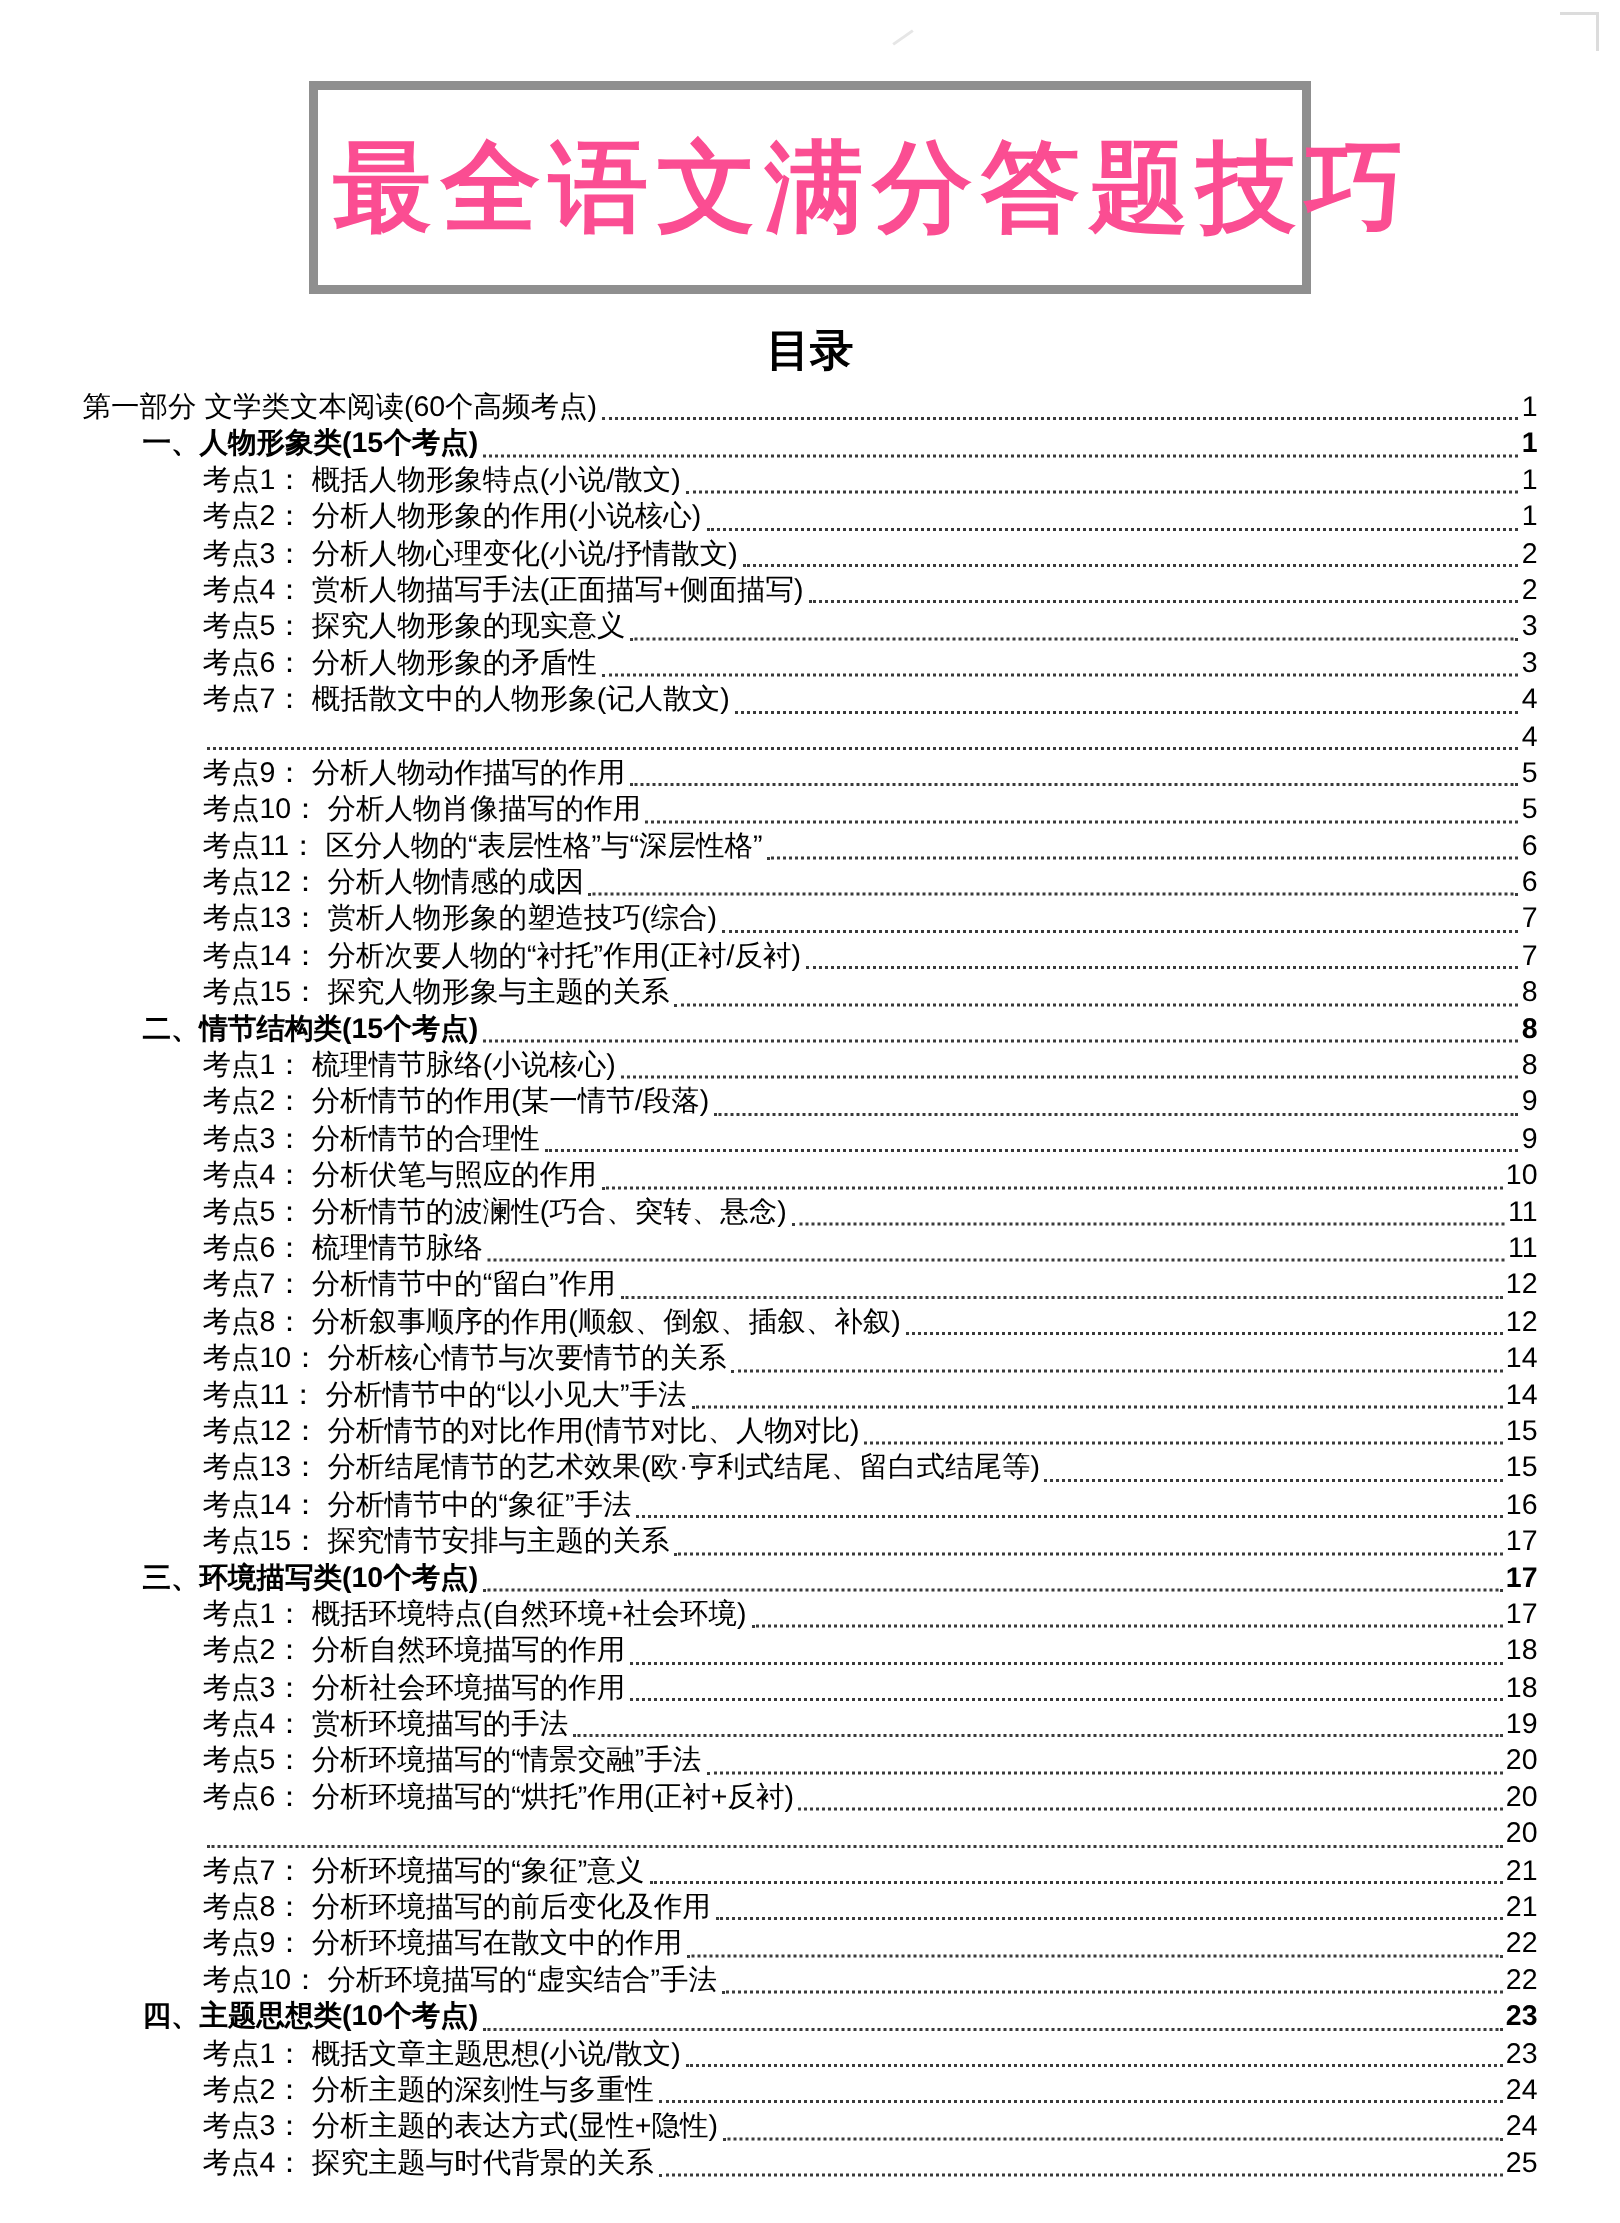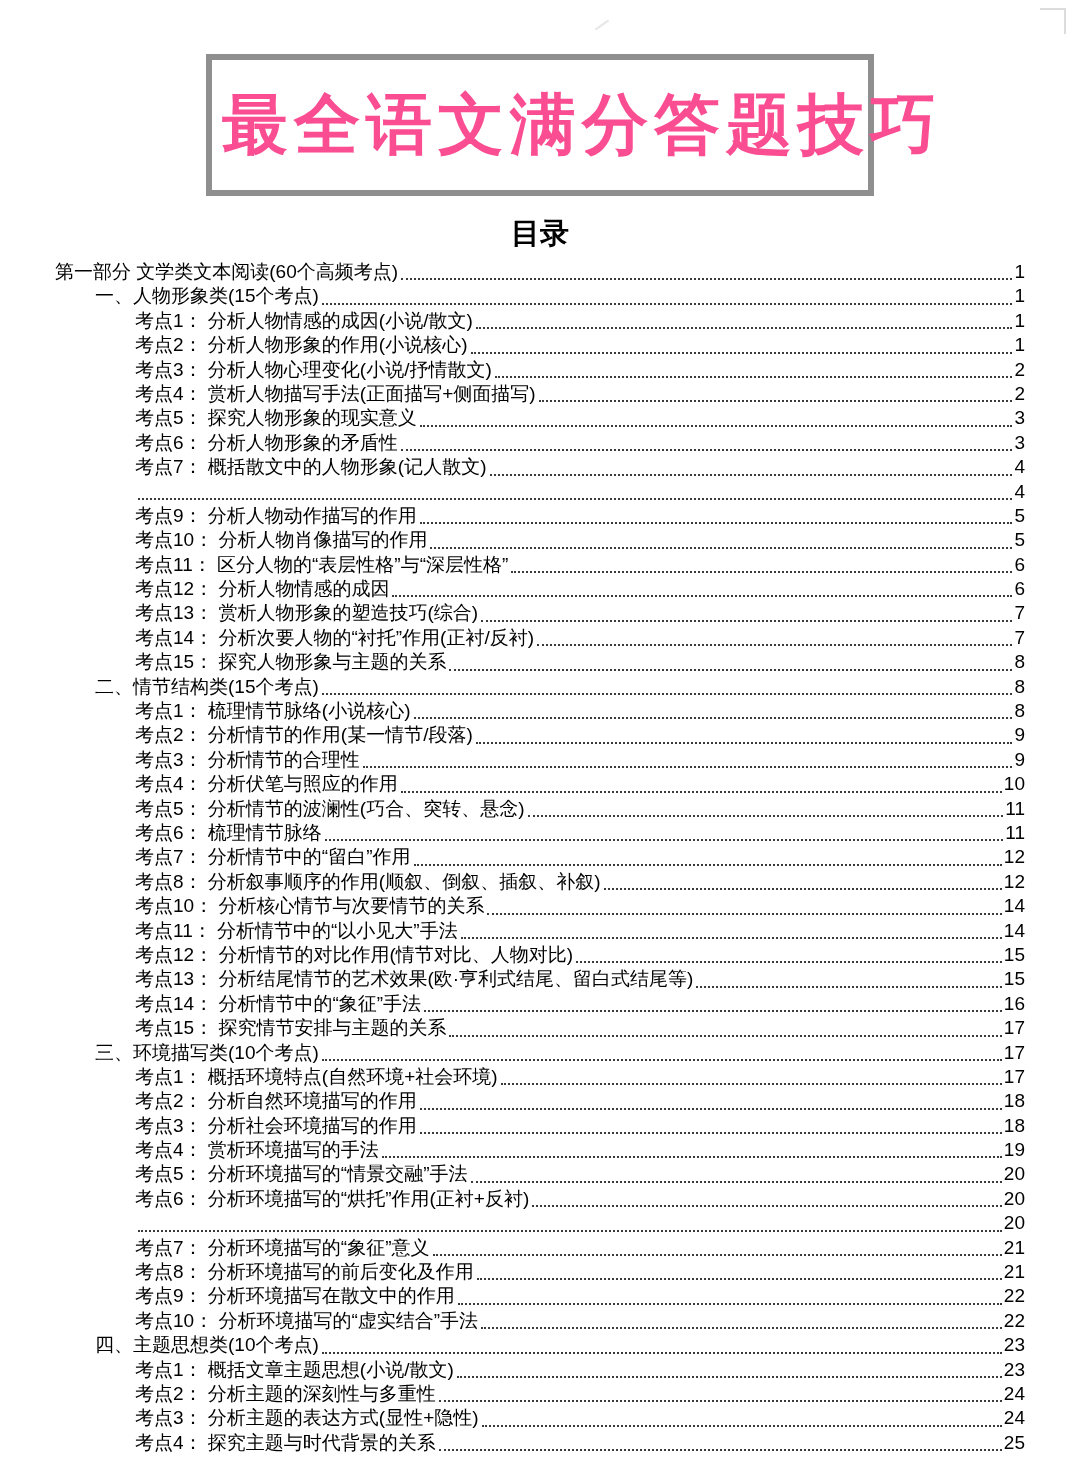--- a/index.html
+++ b/index.html
@@ -58,21 +58,21 @@
   }
   .toc-row {
     display: flex;
     align-items: flex-start;
     height: 24.4px;
     font-size: 19px;
     line-height: 23px;
     overflow: hidden;
   }
   .toc-row.level-0 { padding-left: 0; }
-  .toc-row.level-1 { padding-left: 40px; }
+  .toc-row.level-1 { padding-left: 40px; font-weight: bold; }
   .toc-row.level-2 { padding-left: 80px; }
   .toc-label {
     white-space: nowrap;
     flex-shrink: 1;
     overflow: hidden;
   }
   .toc-leader {
     flex: 1 1 auto;
     min-width: 6px;
     border-bottom: 2px dotted #3a3a3a;
@@ -102,21 +102,21 @@
       <span class="toc-label">第一部分 文学类文本阅读(60个高频考点)</span>
       <span class="toc-leader"></span>
       <span class="toc-page">1</span>
     </div>
     <div class="toc-row level-1">
       <span class="toc-label">一、人物形象类(15个考点)</span>
       <span class="toc-leader"></span>
       <span class="toc-page">1</span>
     </div>
     <div class="toc-row level-2">
-      <span class="toc-label">考点1： 分析人物情感的成因(小说/散文)</span>
+      <span class="toc-label">考点1： 概括人物形象特点(小说/散文)</span>
       <span class="toc-leader"></span>
       <span class="toc-page">1</span>
     </div>
     <div class="toc-row level-2">
       <span class="toc-label">考点2： 分析人物形象的作用(小说核心)</span>
       <span class="toc-leader"></span>
       <span class="toc-page">1</span>
     </div>
     <div class="toc-row level-2">
       <span class="toc-label">考点3： 分析人物心理变化(小说/抒情散文)</span>

